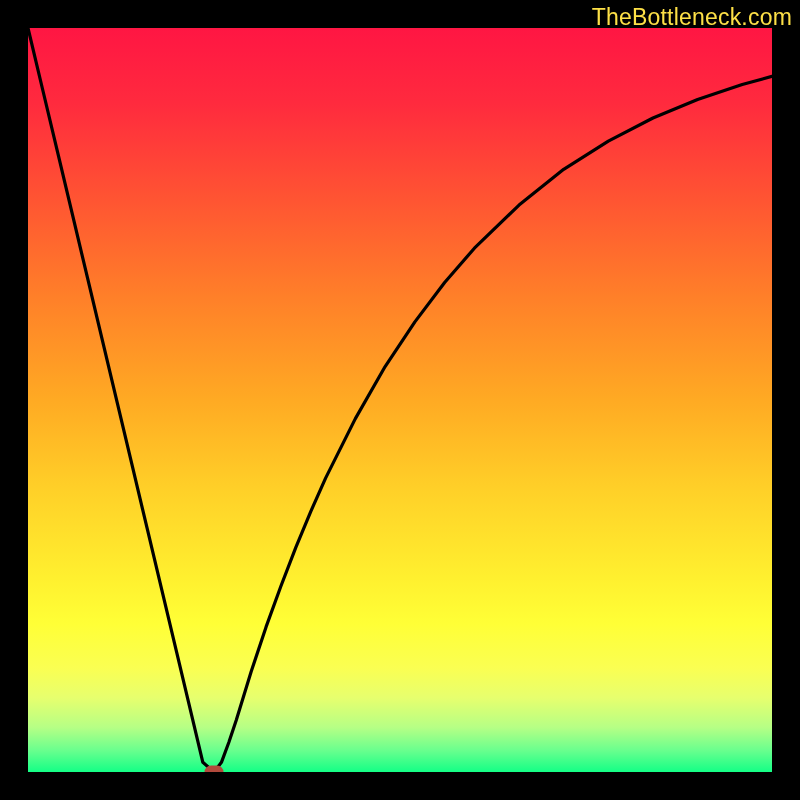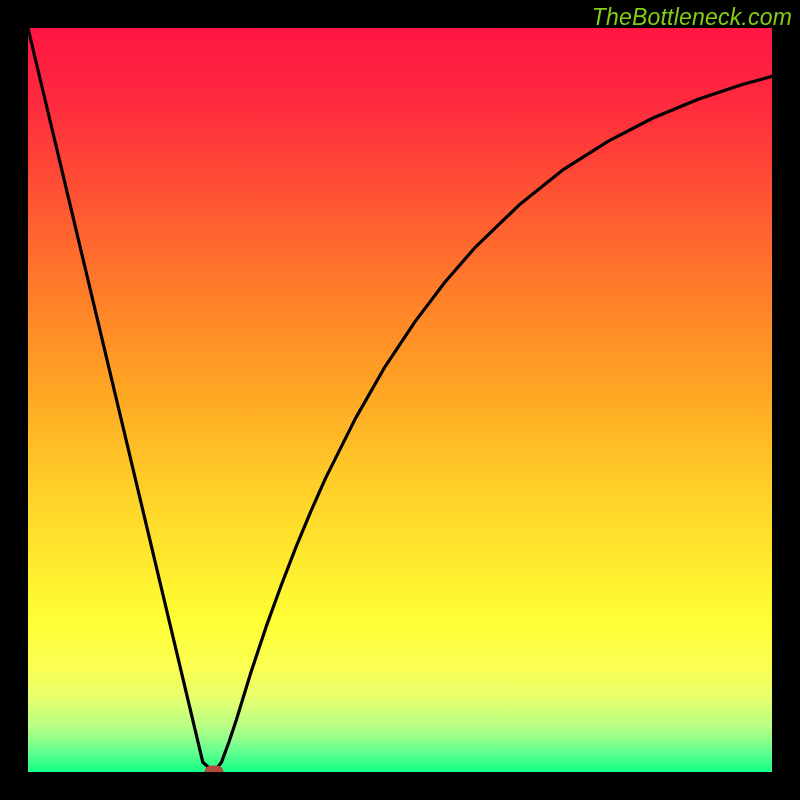--- a/index.html
+++ b/index.html
@@ -30,26 +30,25 @@
     inset: 0;
   }
   .curve {
     position: absolute;
     inset: 0;
   }
   .watermark {
     position: absolute;
     top: 4px;
     right: 8px;
-    color: #84cc16;
+    color: #fde047;
     font-size: 23px;
     font-weight: 500;
     letter-spacing: 0.2px;
     user-select: none;
-    font-style: italic;
   }
   .marker {
     position: absolute;
     width: 19px;
     height: 13px;
     background: #b24a3c;
     border-radius: 7px;
     transform: translate(-50%, -50%);
   }
 </style>

